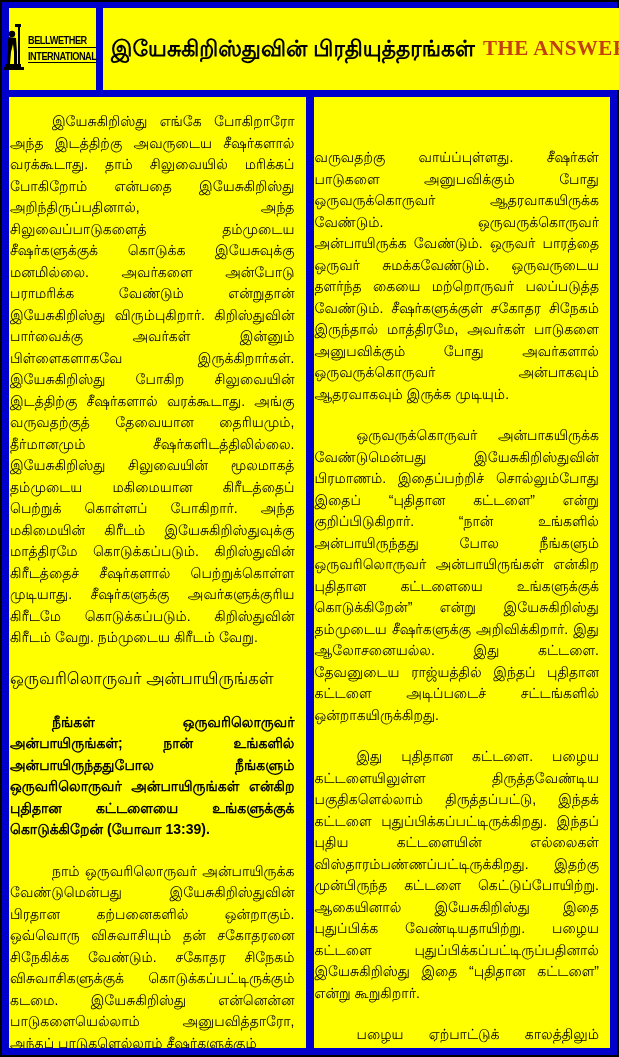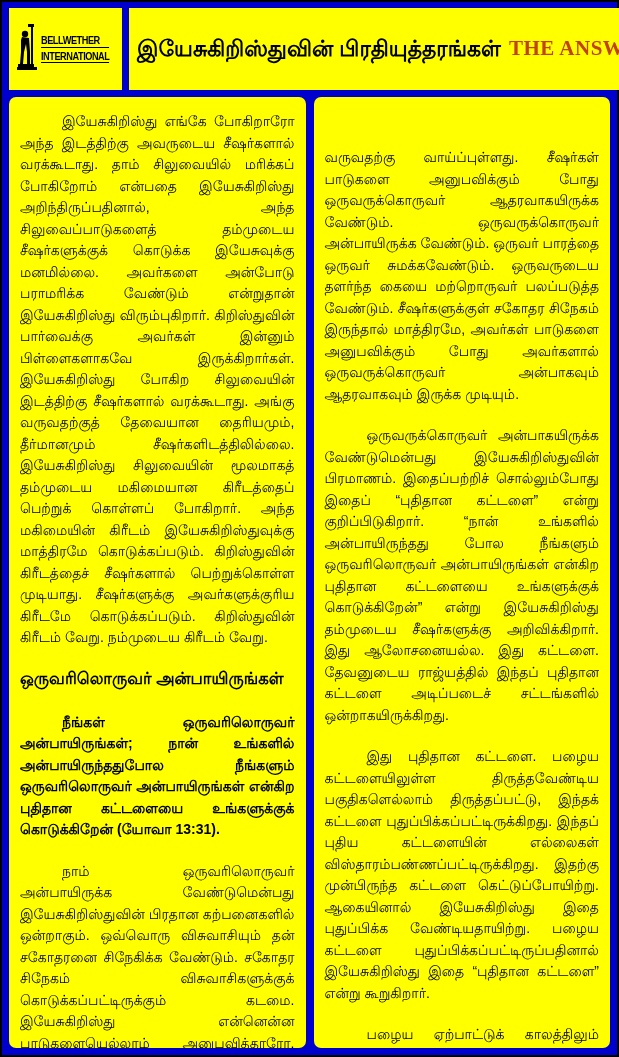--- a/index.html
+++ b/index.html
@@ -19,21 +19,21 @@
 
   
   .header-row {
     display: flex;
     gap: 7px;
     height: 82px;
     margin-bottom: 7px;
     flex: none;
   }
   .logo-box {
-    width: 113px;
+    width: 87px;
     flex: none;
     background: #FFFF00;
     display: flex;
     align-items: center;
     justify-content: center;
     gap: 3px;
     padding: 4px 2px;
   }
   .logo-figure { flex: none; }
   .logo-text {
@@ -82,36 +82,35 @@
   
   .body-row {
     display: flex;
     gap: 8px;
     flex: 1;
     min-height: 0;
   }
   .text-col {
     background: #FFFF00;
     flex: 1;
-    padding: 14px 11px 10px 11px;
+    padding: 14px 11px 10px 1px;
     overflow: hidden;
     color: #000;
-    border-radius: 7px;
   }
   .text-col p {
     margin: 0 0 20px 0;
     font-size: 14px;
     line-height: 21.5px;
     text-align: justify;
     text-indent: 42px;
   }
   .text-col p.no-indent { text-indent: 0; margin-top: 36px; }
   .text-col p.bold-quote { font-weight: bold; }
   .section-heading {
-    font-weight: bold;
+    font-weight: normal;
     font-size: 16.5px;
     margin: 6px 0 22px 0;
     text-align: left;
     color: #000;
   }
 </style>
 </head>
 <body>
 
 <div class="sheet">
@@ -145,21 +144,21 @@
     </div>
 
 
   </div>
 
   <div class="body-row">
 
     <div class="text-col">
       <p>இயேசுகிறிஸ்து எங்கே போகிறாரோ அந்த இடத்திற்கு அவருடைய சீஷர்களால் வரக்கூடாது. தாம் சிலுவையில் மரிக்கப் போகிறோம் என்பதை இயேசுகிறிஸ்து அறிந்திருப்பதினால், அந்த சிலுவைப்பாடுகளைத் தம்முடைய சீஷர்களுக்குக் கொடுக்க இயேசுவுக்கு மனமில்லை. அவர்களை அன்போடு பராமரிக்க வேண்டும் என்றுதான் இயேசுகிறிஸ்து விரும்புகிறார். கிறிஸ்துவின் பார்வைக்கு அவர்கள் இன்னும் பிள்ளைகளாகவே இருக்கிறார்கள். இயேசுகிறிஸ்து போகிற சிலுவையின் இடத்திற்கு சீஷர்களால் வரக்கூடாது. அங்கு வருவதற்குத் தேவையான தைரியமும், தீர்மானமும் சீஷர்களிடத்திலில்லை. இயேசுகிறிஸ்து சிலுவையின் மூலமாகத் தம்முடைய மகிமையான கிரீடத்தைப் பெற்றுக் கொள்ளப் போகிறார். அந்த மகிமையின் கிரீடம் இயேசுகிறிஸ்துவுக்கு மாத்திரமே கொடுக்கப்படும். கிறிஸ்துவின் கிரீடத்தைச் சீஷர்களால் பெற்றுக்கொள்ள முடியாது. சீஷர்களுக்கு அவர்களுக்குரிய கிரீடமே கொடுக்கப்படும். கிறிஸ்துவின் கிரீடம் வேறு. நம்முடைய கிரீடம் வேறு.</p>
       <div class="section-heading">ஒருவரிலொருவர் அன்பாயிருங்கள்</div>
-      <p class="bold-quote">நீங்கள் ஒருவரிலொருவர் அன்பாயிருங்கள்; நான் உங்களில் அன்பாயிருந்ததுபோல நீங்களும் ஒருவரிலொருவர் அன்பாயிருங்கள் என்கிற புதிதான கட்டளையை உங்களுக்குக் கொடுக்கிறேன் (யோவா 13:31).</p>
+      <p class="bold-quote">நீங்கள் ஒருவரிலொருவர் அன்பாயிருங்கள்; நான் உங்களில் அன்பாயிருந்ததுபோல நீங்களும் ஒருவரிலொருவர் அன்பாயிருங்கள் என்கிற புதிதான கட்டளையை உங்களுக்குக் கொடுக்கிறேன் (யோவா 13:39).</p>
       <p>நாம் ஒருவரிலொருவர் அன்பாயிருக்க வேண்டுமென்பது இயேசுகிறிஸ்துவின் பிரதான கற்பனைகளில் ஒன்றாகும். ஒவ்வொரு விசுவாசியும் தன் சகோதரனை சிநேகிக்க வேண்டும். சகோதர சிநேகம் விசுவாசிகளுக்குக் கொடுக்கப்பட்டிருக்கும் கடமை. இயேசுகிறிஸ்து என்னென்ன பாடுகளையெல்லாம் அனுபவித்தாரோ, அந்தப் பாடுகளெல்லாம் சீஷர்களுக்கும்</p>
     </div>
 
     <div class="text-col">
       <p class="no-indent">வருவதற்கு வாய்ப்புள்ளது. சீஷர்கள் பாடுகளை அனுபவிக்கும் போது ஒருவருக்கொருவர் ஆதரவாகயிருக்க வேண்டும். ஒருவருக்கொருவர் அன்பாயிருக்க வேண்டும். ஒருவர் பாரத்தை ஒருவர் சுமக்கவேண்டும். ஒருவருடைய தளர்ந்த கையை மற்றொருவர் பலப்படுத்த வேண்டும். சீஷர்களுக்குள் சகோதர சிநேகம் இருந்தால் மாத்திரமே, அவர்கள் பாடுகளை அனுபவிக்கும் போது அவர்களால் ஒருவருக்கொருவர் அன்பாகவும் ஆதரவாகவும் இருக்க முடியும்.</p>
       <p>ஒருவருக்கொருவர் அன்பாகயிருக்க வேண்டுமென்பது இயேசுகிறிஸ்துவின் பிரமாணம். இதைப்பற்றிச் சொல்லும்போது இதைப் “புதிதான கட்டளை” என்று குறிப்பிடுகிறார். “நான் உங்களில் அன்பாயிருந்தது போல நீங்களும் ஒருவரிலொருவர் அன்பாயிருங்கள் என்கிற புதிதான கட்டளையை உங்களுக்குக் கொடுக்கிறேன்” என்று இயேசுகிறிஸ்து தம்முடைய சீஷர்களுக்கு அறிவிக்கிறார். இது ஆலோசனையல்ல. இது கட்டளை. தேவனுடைய ராஜ்யத்தில் இந்தப் புதிதான கட்டளை அடிப்படைச் சட்டங்களில் ஒன்றாகயிருக்கிறது.</p>
       <p>இது புதிதான கட்டளை. பழைய கட்டளையிலுள்ள திருத்தவேண்டிய பகுதிகளெல்லாம் திருத்தப்பட்டு, இந்தக் கட்டளை புதுப்பிக்கப்பட்டிருக்கிறது. இந்தப் புதிய கட்டளையின் எல்லைகள் விஸ்தாரம்பண்ணப்பட்டிருக்கிறது. இதற்கு முன்பிருந்த கட்டளை கெட்டுப்போயிற்று. ஆகையினால் இயேசுகிறிஸ்து இதை புதுப்பிக்க வேண்டியதாயிற்று. பழைய கட்டளை புதுப்பிக்கப்பட்டிருப்பதினால் இயேசுகிறிஸ்து இதை “புதிதான கட்டளை” என்று கூறுகிறார்.</p>
       <p>பழைய ஏற்பாட்டுக் காலத்திலும் ஒருவருக்கொருவர் அன்பாயிருக்க வேண்டும் என்னும் பிரமாணம் இருந்தது. ஆனால் யூதர்களோ இந்தப் பிரமாணத்தை மறந்துவிட்டார்கள்.</p>
     </div>
 

